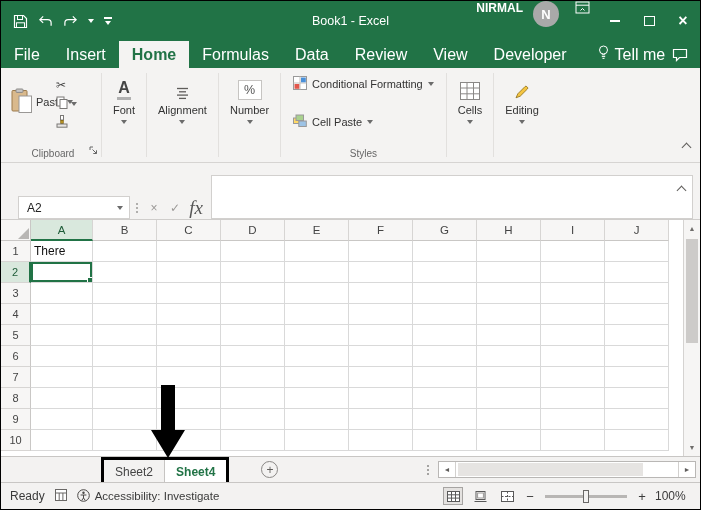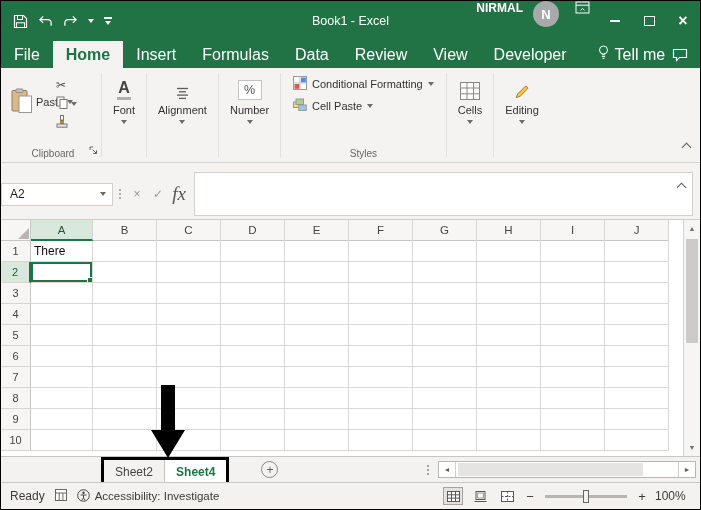--- a/index.html
+++ b/index.html
@@ -39,27 +39,27 @@
   .launcher{position:absolute;right:3px;bottom:3px;}
   .clipboard{width:96px;}
   .clip-top{display:flex;padding:6px 2px 0 6px;gap:7px;}
   .paste-btn{display:flex;flex-direction:row;align-items:center;gap:3px;font-size:11px;color:#333;width:38px;}
   .clip-minis{display:flex;flex-direction:column;gap:5px;padding-top:4px;}
   .mini{display:flex;align-items:center;gap:3px;height:14px;font-size:12px;color:#444;}
   .bigbtn{display:flex;flex-direction:column;align-items:center;justify-content:flex-start;padding:8px 11px 0;gap:4px;font-size:11px;color:#333;}
   .icon-area{height:24px;display:flex;align-items:flex-end;justify-content:center;}
   .font-A{font-size:16px;font-weight:700;color:#444;border-bottom:3px solid #b0b0b0;line-height:1.05;padding:0 1px;}
   .num-icon{width:22px;height:18px;border:1px solid #c6c4c2;background:#fff;display:flex;align-items:center;justify-content:center;font-size:12.5px;color:#555;}
-  .styles-col{display:flex;flex-direction:column;gap:6px;padding:8px 12px 0 12px;}
+  .styles-col{display:flex;flex-direction:column;gap:22px;padding:8px 12px 0 12px;}
   .style-item{display:flex;align-items:center;gap:5px;font-size:11px;color:#333;white-space:nowrap;}
   .ribbon-collapse{position:absolute;right:10px;bottom:7px;}
   .chev-up{width:6px;height:6px;border-left:1.5px solid #5f5d5b;border-top:1.5px solid #5f5d5b;transform:rotate(45deg);display:inline-block;}
 
   
-  .formulabar{height:57px;background:#f4f3f2;border-bottom:1px solid #cfcdcb;display:flex;align-items:center;padding:6px 7px 0 0;flex:0 0 auto;box-sizing:border-box;}
+  .formulabar{height:57px;background:#f4f3f2;border-bottom:1px solid #cfcdcb;display:flex;align-items:flex-end;padding:6px 7px 0 17px;flex:0 0 auto;box-sizing:border-box;}
   .namebox{width:112px;height:23px;background:#fff;border:1px solid #d2d0ce;display:flex;align-items:center;font-size:12px;color:#222;padding-left:8px;box-sizing:border-box;}
   .namebox .crt{margin-left:auto;margin-right:6px;}
   .vdots{width:14px;height:23px;display:flex;flex-direction:column;gap:2px;align-items:center;justify-content:center;}
   .vdots i{width:2px;height:2px;border-radius:50%;background:#9a9896;}
   .fb-btns{display:flex;align-items:center;height:23px;gap:1px;}
   .fb-btn{width:20px;text-align:center;color:#9a9896;font-size:12px;}
   .fb-btn.fx{font-style:italic;font-family:"Liberation Serif","DejaVu Serif",serif;color:#555;font-size:19px;}
   .formula-input{flex:1;margin-left:5px;height:44px;background:#fff;border:1px solid #d2d0ce;position:relative;box-sizing:border-box;font-size:12px;color:#222;padding:3px 20px 0 5px;}
   .fb-expand{position:absolute;right:7px;top:7px;}
 
@@ -168,22 +168,22 @@
       <span class="winbtn">
           <span class="max-glyph"></span>
         </span>
       <span class="winbtn close-glyph">×</span>
     </div>
   </div>
 
   <div class="tabrow">
     <div id="ribbon-tabs" style="display:flex;align-items:stretch;">
         <div class="rtab">File</div>
+        <div class="rtab">Insert</div>
         <div class="rtab active">Home</div>
-        <div class="rtab">Insert</div>
         <div class="rtab">Formulas</div>
         <div class="rtab">Data</div>
         <div class="rtab">Review</div>
         <div class="rtab">View</div>
         <div class="rtab">Developer</div>
       </div>
     <div class="tellme">
       <span>
         <svg width="11" height="15" viewBox="0 0 11 15">
             <circle cx="5.5" cy="5" r="4" fill="none" stroke="#fff"></circle>

